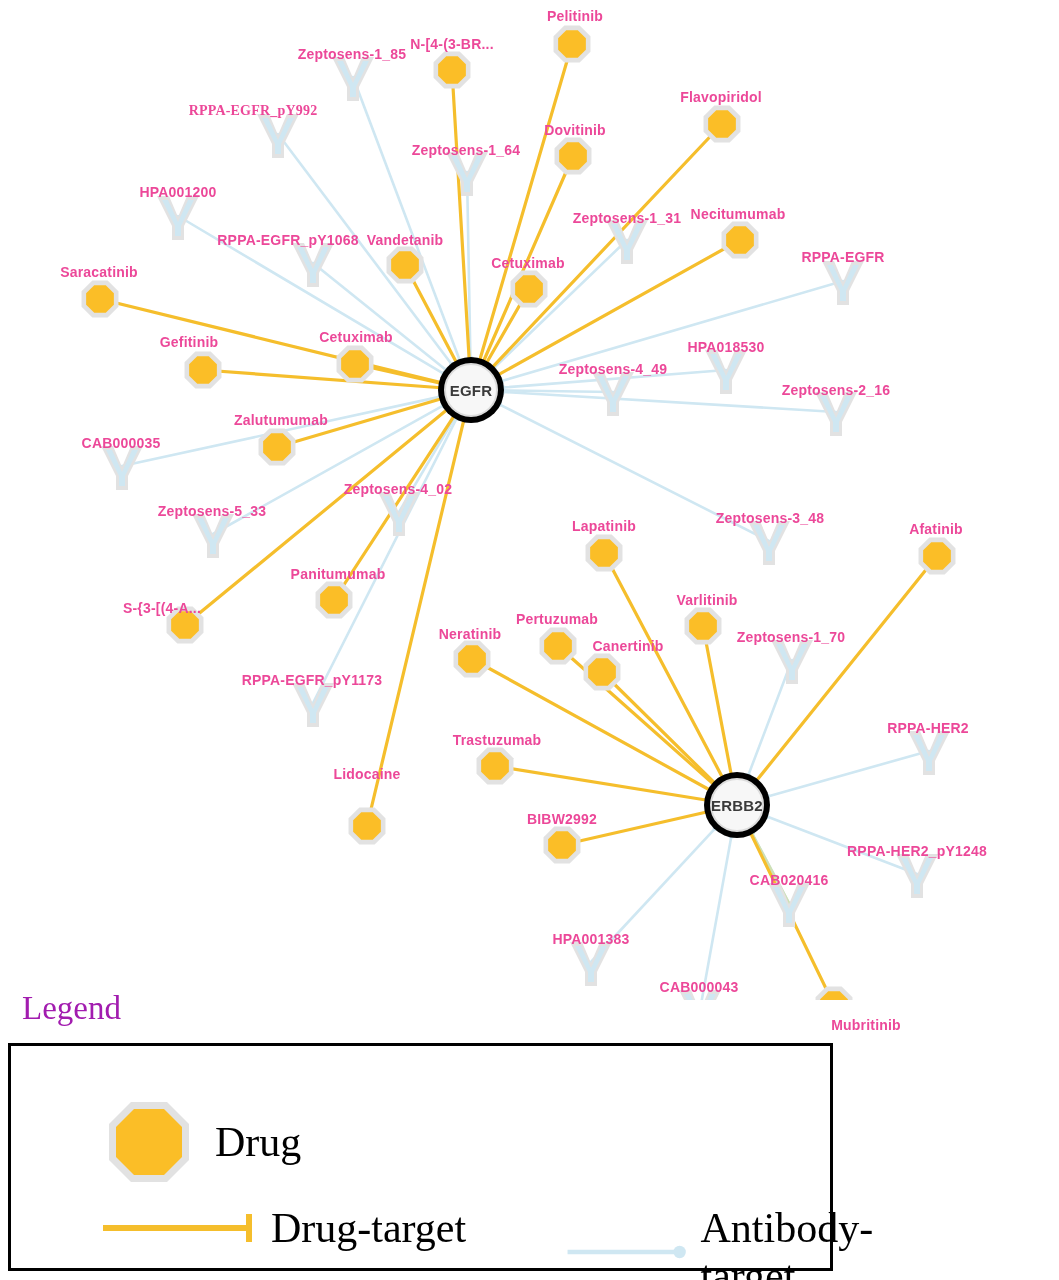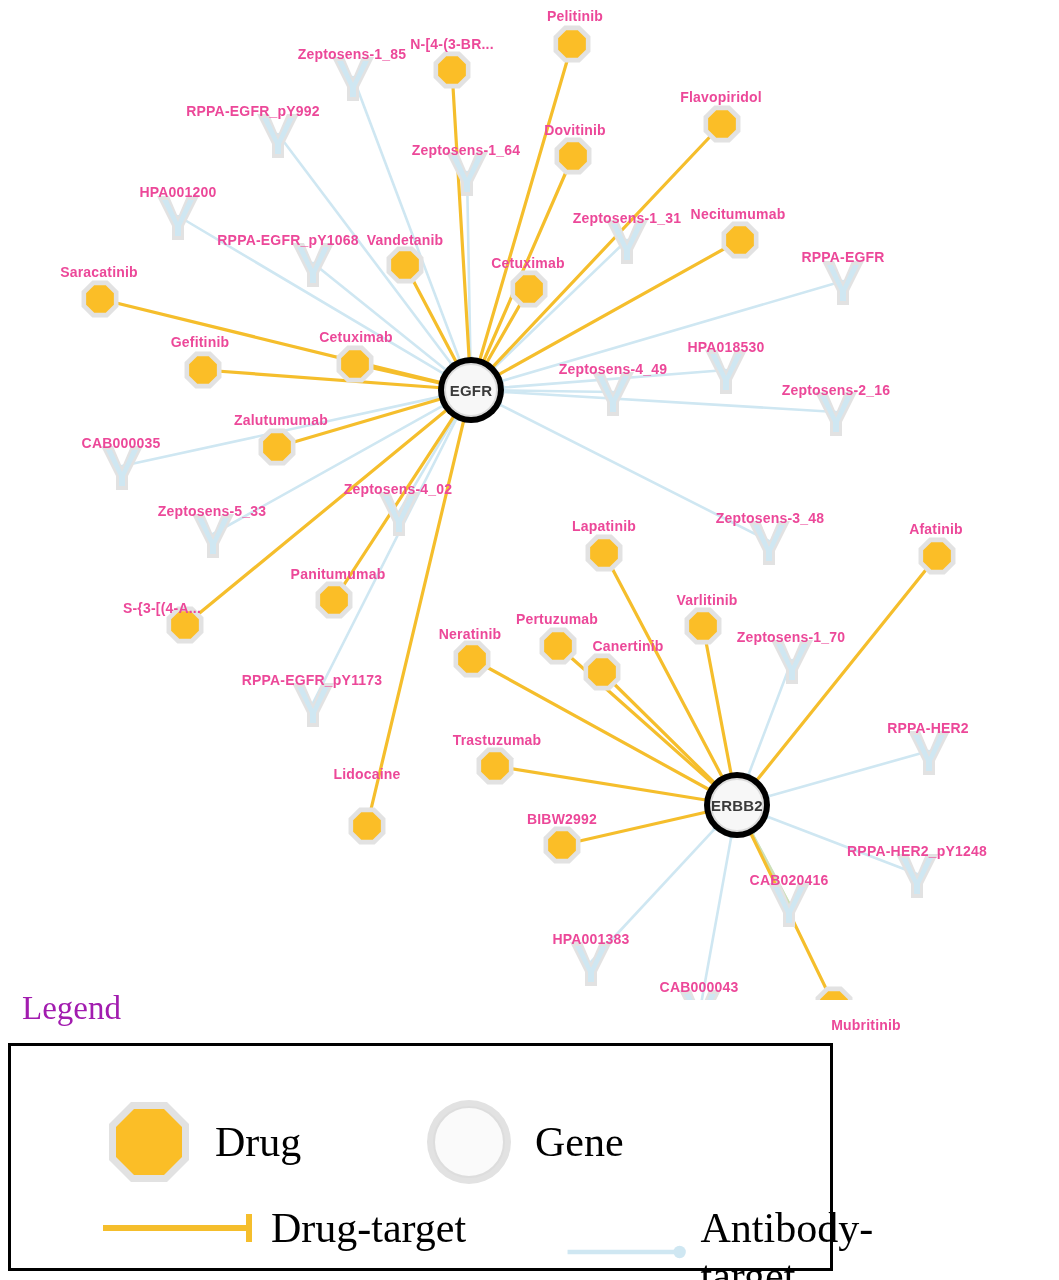--- a/index.html
+++ b/index.html
@@ -371,21 +371,21 @@
           <circle cx="471" cy="390" r="26" fill="#F7F7F7" stroke="#DCDCDC" stroke-width="2"></circle>
         </g>
         <g>
           <circle cx="737" cy="805" r="33" fill="undefined"></circle>
           <circle cx="737" cy="805" r="26" fill="#F7F7F7" stroke="#DCDCDC" stroke-width="2"></circle>
         </g>
       </g>
     </svg>
   <div id="labels">
       <div class="node-label" style="left: 352px; top: 54px;">Zeptosens-1_85</div>
-      <div class="node-label" style="left: 253px; top: 111px;">RPPA-EGFR_pY992</div>
+      <div class="node-label" style="left: 253px; top: 111px; font-family: Liberation Serif, serif;">RPPA-EGFR_pY992</div>
       <div class="node-label" style="left: 466px; top: 150px;">Zeptosens-1_64</div>
       <div class="node-label" style="left: 178px; top: 192px;">HPA001200</div>
       <div class="node-label" style="left: 627px; top: 218px;">Zeptosens-1_31</div>
       <div class="node-label" style="left: 288px; top: 240px;">RPPA-EGFR_pY1068</div>
       <div class="node-label" style="left: 843px; top: 257px;">RPPA-EGFR</div>
       <div class="node-label" style="left: 726px; top: 347px;">HPA018530</div>
       <div class="node-label" style="left: 613px; top: 369px;">Zeptosens-4_49</div>
       <div class="node-label" style="left: 836px; top: 390px;">Zeptosens-2_16</div>
       <div class="node-label" style="left: 121px; top: 443px;">CAB000035</div>
       <div class="node-label" style="left: 398px; top: 489px;">Zeptosens-4_02</div>
@@ -400,21 +400,21 @@
       <div class="node-label" style="left: 699px; top: 987px;">CAB000043</div>
       <div class="node-label" style="left: 575px; top: 16px;">Pelitinib</div>
       <div class="node-label" style="left: 452px; top: 44px;">N-[4-(3-BR...</div>
       <div class="node-label" style="left: 721px; top: 97px;">Flavopiridol</div>
       <div class="node-label" style="left: 575px; top: 130px;">Dovitinib</div>
       <div class="node-label" style="left: 738px; top: 214px;">Necitumumab</div>
       <div class="node-label" style="left: 405px; top: 240px;">Vandetanib</div>
       <div class="node-label" style="left: 528px; top: 263px;">Cetuximab</div>
       <div class="node-label" style="left: 99px; top: 272px;">Saracatinib</div>
       <div class="node-label" style="left: 356px; top: 337px;">Cetuximab</div>
-      <div class="node-label" style="left: 200px; top: 342px;">Gefitinib</div>
+      <div class="node-label" style="left: 189px; top: 342px;">Gefitinib</div>
       <div class="node-label" style="left: 281px; top: 420px;">Zalutumumab</div>
       <div class="node-label" style="left: 936px; top: 529px;">Afatinib</div>
       <div class="node-label" style="left: 604px; top: 526px;">Lapatinib</div>
       <div class="node-label" style="left: 707px; top: 600px;">Varlitinib</div>
       <div class="node-label" style="left: 338px; top: 574px;">Panitumumab</div>
       <div class="node-label" style="left: 162px; top: 608px;">S-{3-[(4-A...</div>
       <div class="node-label" style="left: 557px; top: 619px;">Pertuzumab</div>
       <div class="node-label" style="left: 470px; top: 634px;">Neratinib</div>
       <div class="node-label" style="left: 628px; top: 646px;">Canertinib</div>
       <div class="node-label" style="left: 497px; top: 740px;">Trastuzumab</div>
@@ -432,27 +432,20 @@
   <div class="legend-row1">
 
     <div class="legend-item" style="left:90px; top:8px;">
       <svg width="96" height="96" viewBox="0 0 96 96">
         <polygon points="30,8 66,8 88,30 88,66 66,88 30,88 8,66 8,30" fill="#E2E2E2"></polygon>
         <polygon points="33,15 63,15 81,33 81,63 63,81 33,81 15,63 15,33" fill="#FBBE27"></polygon>
       </svg>
       <span class="legend-text">Drug</span>
     </div>
 
-    <div class="legend-item" style="left:410px; top:8px;">
-      <svg width="96" height="96" viewBox="0 0 96 96">
-        <circle cx="48" cy="48" r="42" fill="#E2E2E2"></circle>
-        <circle cx="48" cy="48" r="35" fill="#FAFAFA" stroke="#DDDDDD" stroke-width="2"></circle>
-      </svg>
-      <span class="legend-text">Gene</span>
-    </div>
 
   </div>
 
   <div class="legend-row2">
     <div class="legend-item" style="left:90px; top:0px;">
       <svg width="160" height="40" viewBox="0 0 160 40">
         <line x1="2" y1="20" x2="148" y2="20" stroke="#F5BE2C" stroke-width="6"></line>
         <line x1="148" y1="6" x2="148" y2="34" stroke="#F5BE2C" stroke-width="6"></line>
       </svg>
       <span class="legend-edge-text">Drug-target</span>

